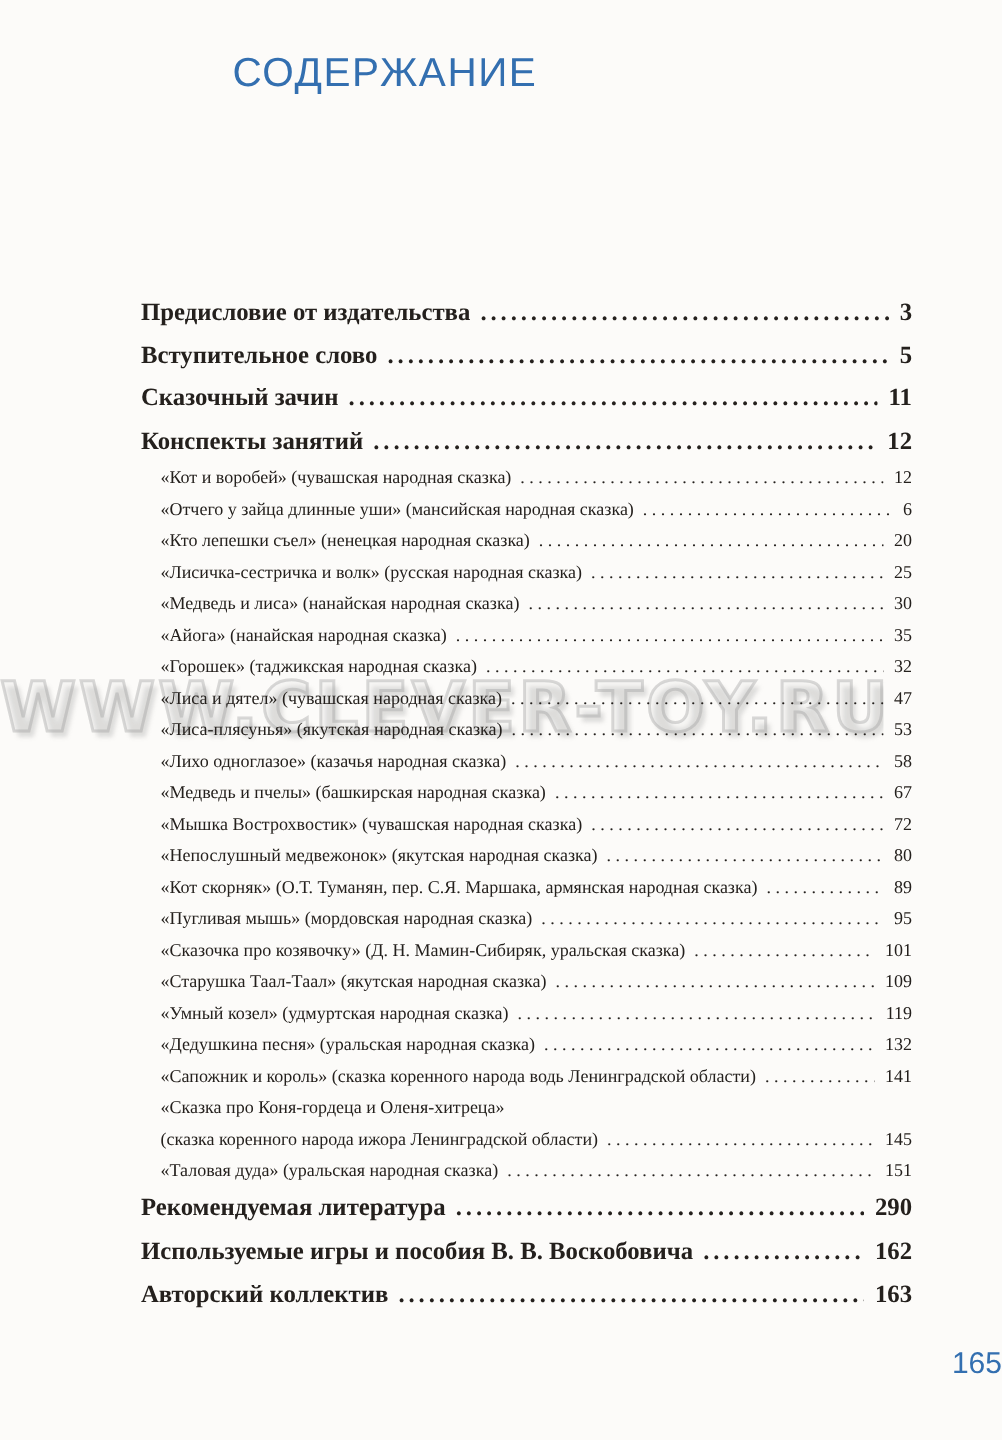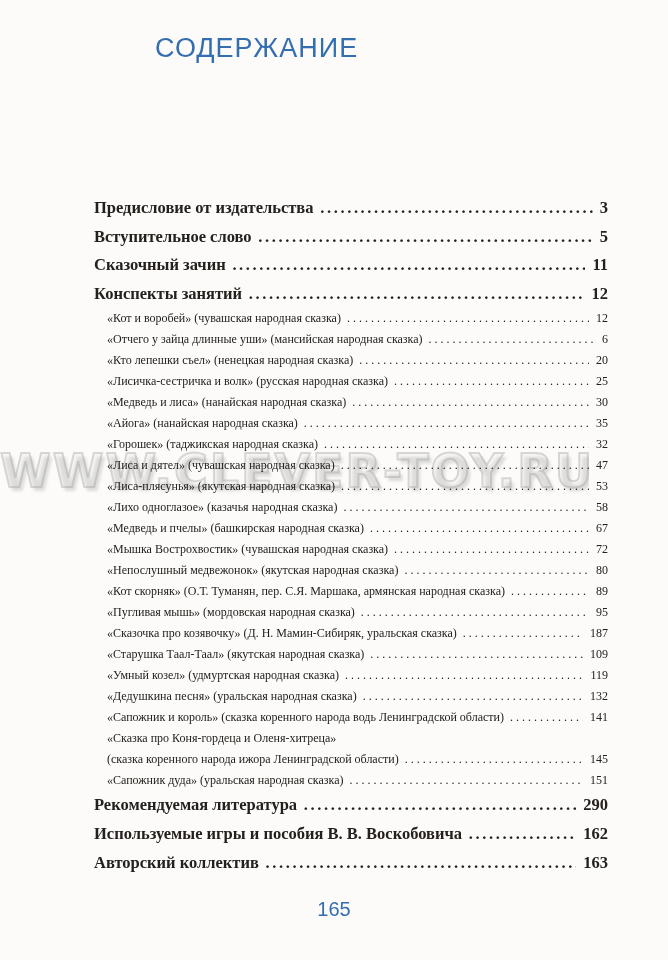--- a/index.html
+++ b/index.html
@@ -82,21 +82,21 @@
     color: rgba(220, 220, 220, 0.18);
     -webkit-text-stroke: 2px rgba(158, 158, 158, 0.38);
     text-shadow: 3px 4px 3px rgba(140, 140, 140, 0.28);
     pointer-events: none;
   }
   .footer {
     position: absolute;
     top: 898px;
     left: 0;
     width: 668px;
-    text-align: center;
+    text-align: right;
     font-family: "Liberation Sans", sans-serif;
     font-size: 20px;
     color: var(--accent);
   }
 </style>
 </head>
 <body>
 
 <div class="page">
   <h1 class="title">СОДЕРЖАНИЕ</h1>
@@ -194,21 +194,21 @@
     <span class="pg">89</span>
   </div>
 
   <div class="row sub">
     <span class="label">«Пугливая мышь» (мордовская народная сказка)</span><span class="dots"></span>
     <span class="pg">95</span>
   </div>
 
   <div class="row sub">
     <span class="label">«Сказочка про козявочку» (Д. Н. Мамин-Сибиряк, уральская сказка)</span><span class="dots"></span>
-    <span class="pg">187</span>
+    <span class="pg">101</span>
   </div>
 
   <div class="row sub">
     <span class="label">«Старушка Таал-Таал» (якутская народная сказка)</span><span class="dots"></span>
     <span class="pg">109</span>
   </div>
 
   <div class="row sub">
     <span class="label">«Умный козел» (удмуртская народная сказка)</span><span class="dots"></span>
     <span class="pg">119</span>
@@ -229,21 +229,21 @@
     <span class="label">«Сказка про Коня-гордеца и Оленя-хитреца»</span>
     
   </div>
 
   <div class="row sub">
     <span class="label">(сказка коренного народа ижора Ленинградской области)</span><span class="dots"></span>
     <span class="pg">145</span>
   </div>
 
   <div class="row sub">
-    <span class="label">«Сапожник дуда» (уральская народная сказка)</span><span class="dots"></span>
+    <span class="label">«Таловая дуда» (уральская народная сказка)</span><span class="dots"></span>
     <span class="pg">151</span>
   </div>
 
   <div class="row main">
     <span class="label">Рекомендуемая литература</span><span class="dots"></span>
     <span class="pg">290</span>
   </div>
 
   <div class="row main">
     <span class="label">Используемые игры и пособия В. В. Воскобовича</span><span class="dots"></span>

